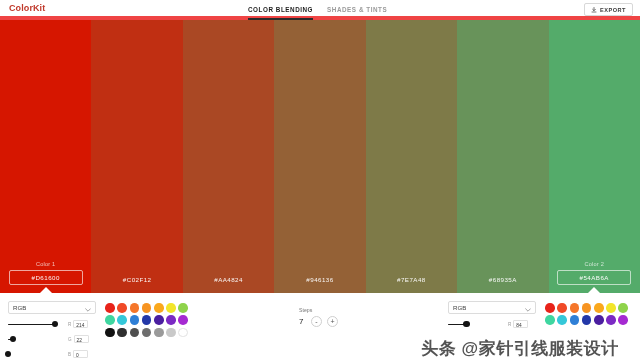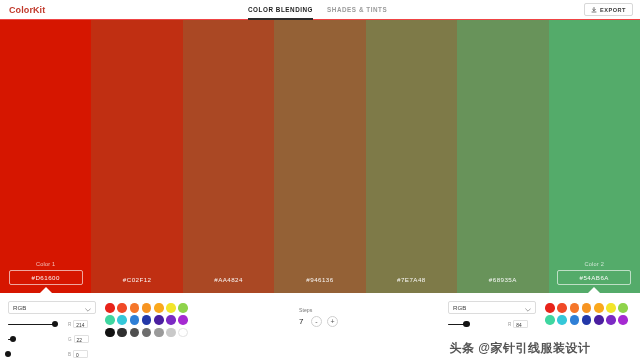--- a/index.html
+++ b/index.html
@@ -10,21 +10,21 @@
     overflow: hidden;
   }
   #app { position: relative; width: 640px; height: 363px; }
 
   
   .header {
     position: absolute; top: 0; left: 0;
     width: 640px; height: 20px;
     background: #ffffff;
     display: flex; align-items: center;
-    border-bottom: 1px solid #ef4444;
+    border-bottom: 4px solid #ef4444;
     z-index: 5;
   }
   .brand {
     font-size: 9px; font-weight: bold;
     color: #c0392b; letter-spacing: .1px;
     margin-left: 9px;
     white-space: nowrap;
   }
   .tabs {
     position: absolute; left: 248px; top: 0;
@@ -158,21 +158,21 @@
     border: 1px solid #cfcfcf; background: #fff;
     display: flex; align-items: center; justify-content: center;
     font-size: 7px; color: #555; cursor: pointer; line-height: 1;
   }
 
   
   .watermark {
     position: absolute; left: 400px; top: 334px;
     width: 240px; height: 28px;
     display: flex; align-items: center; justify-content: center;
-    font-size: 12px; font-weight: bold;
+    font-size: 17px; font-weight: bold;
     color: rgba(40,40,40,.80);
     letter-spacing: .5px;
     white-space: nowrap;
     pointer-events: none; z-index: 9;
   }
 </style>
 </head>
 <body>
 
 <div id="app">

